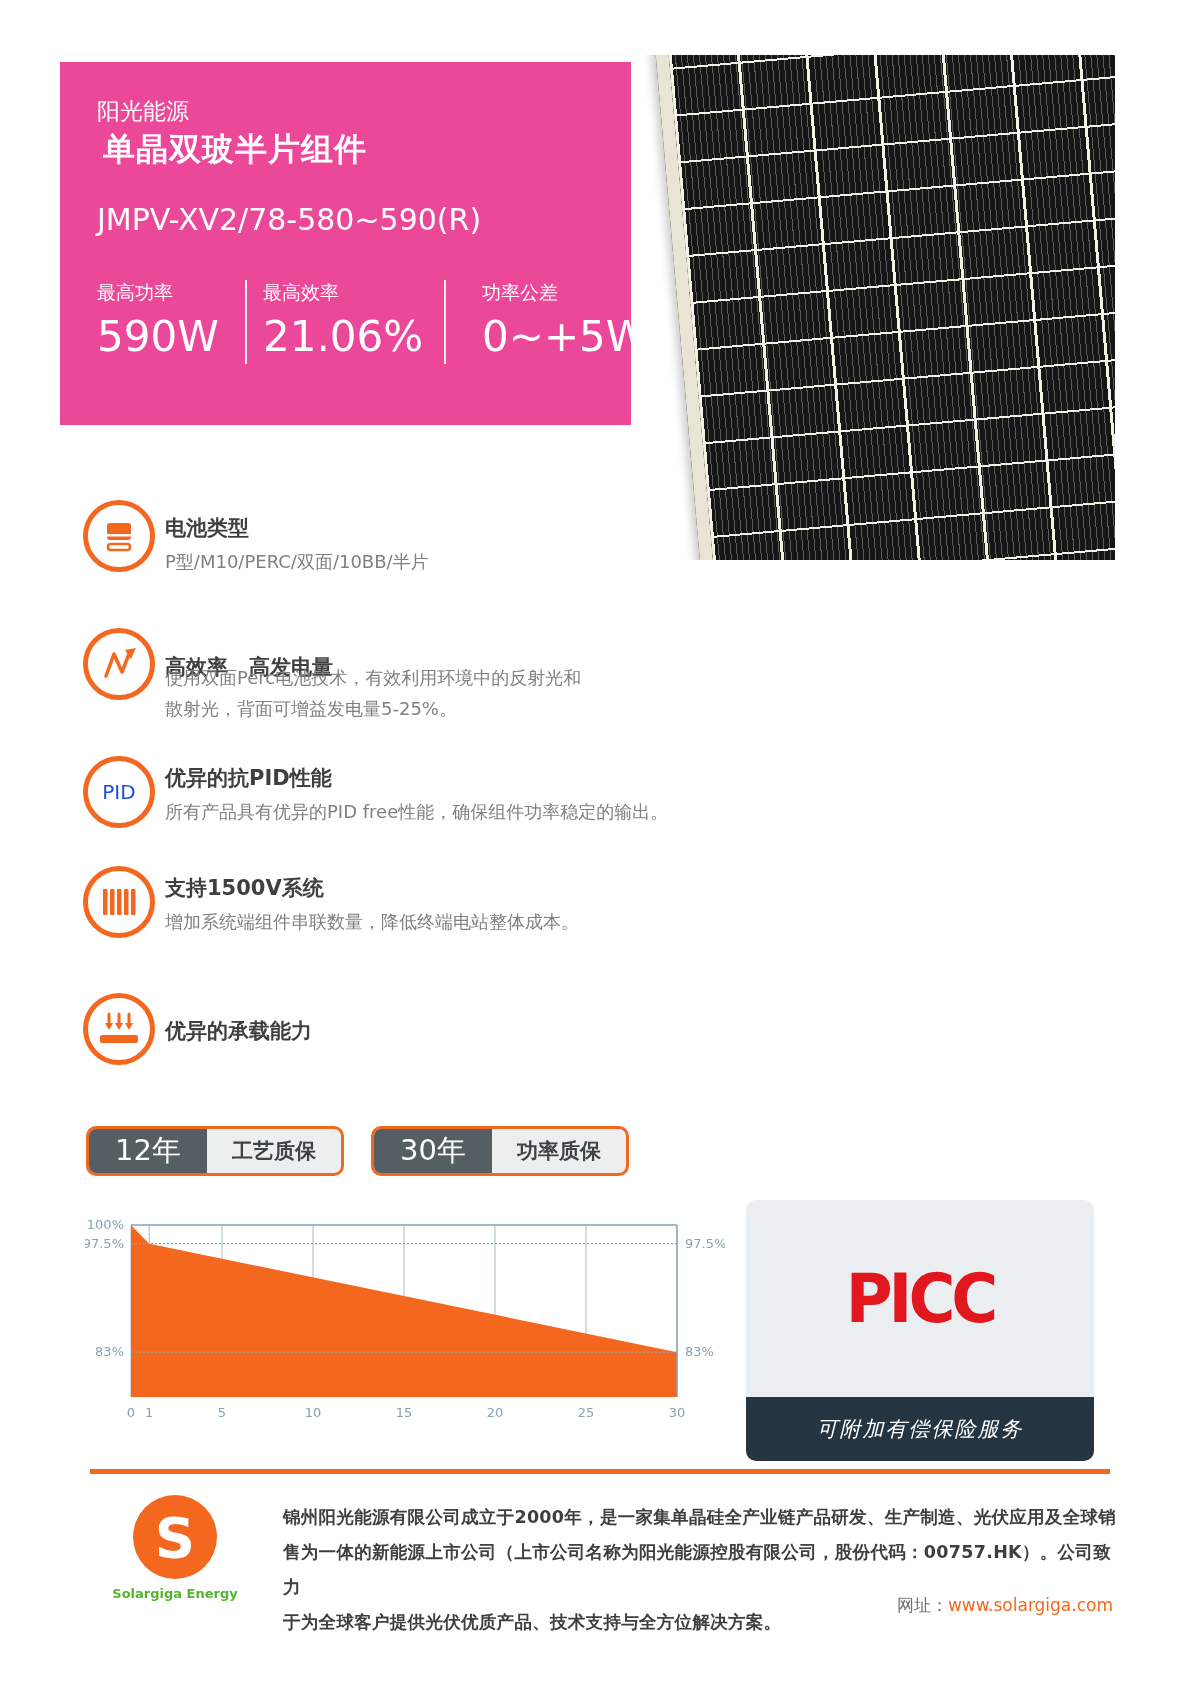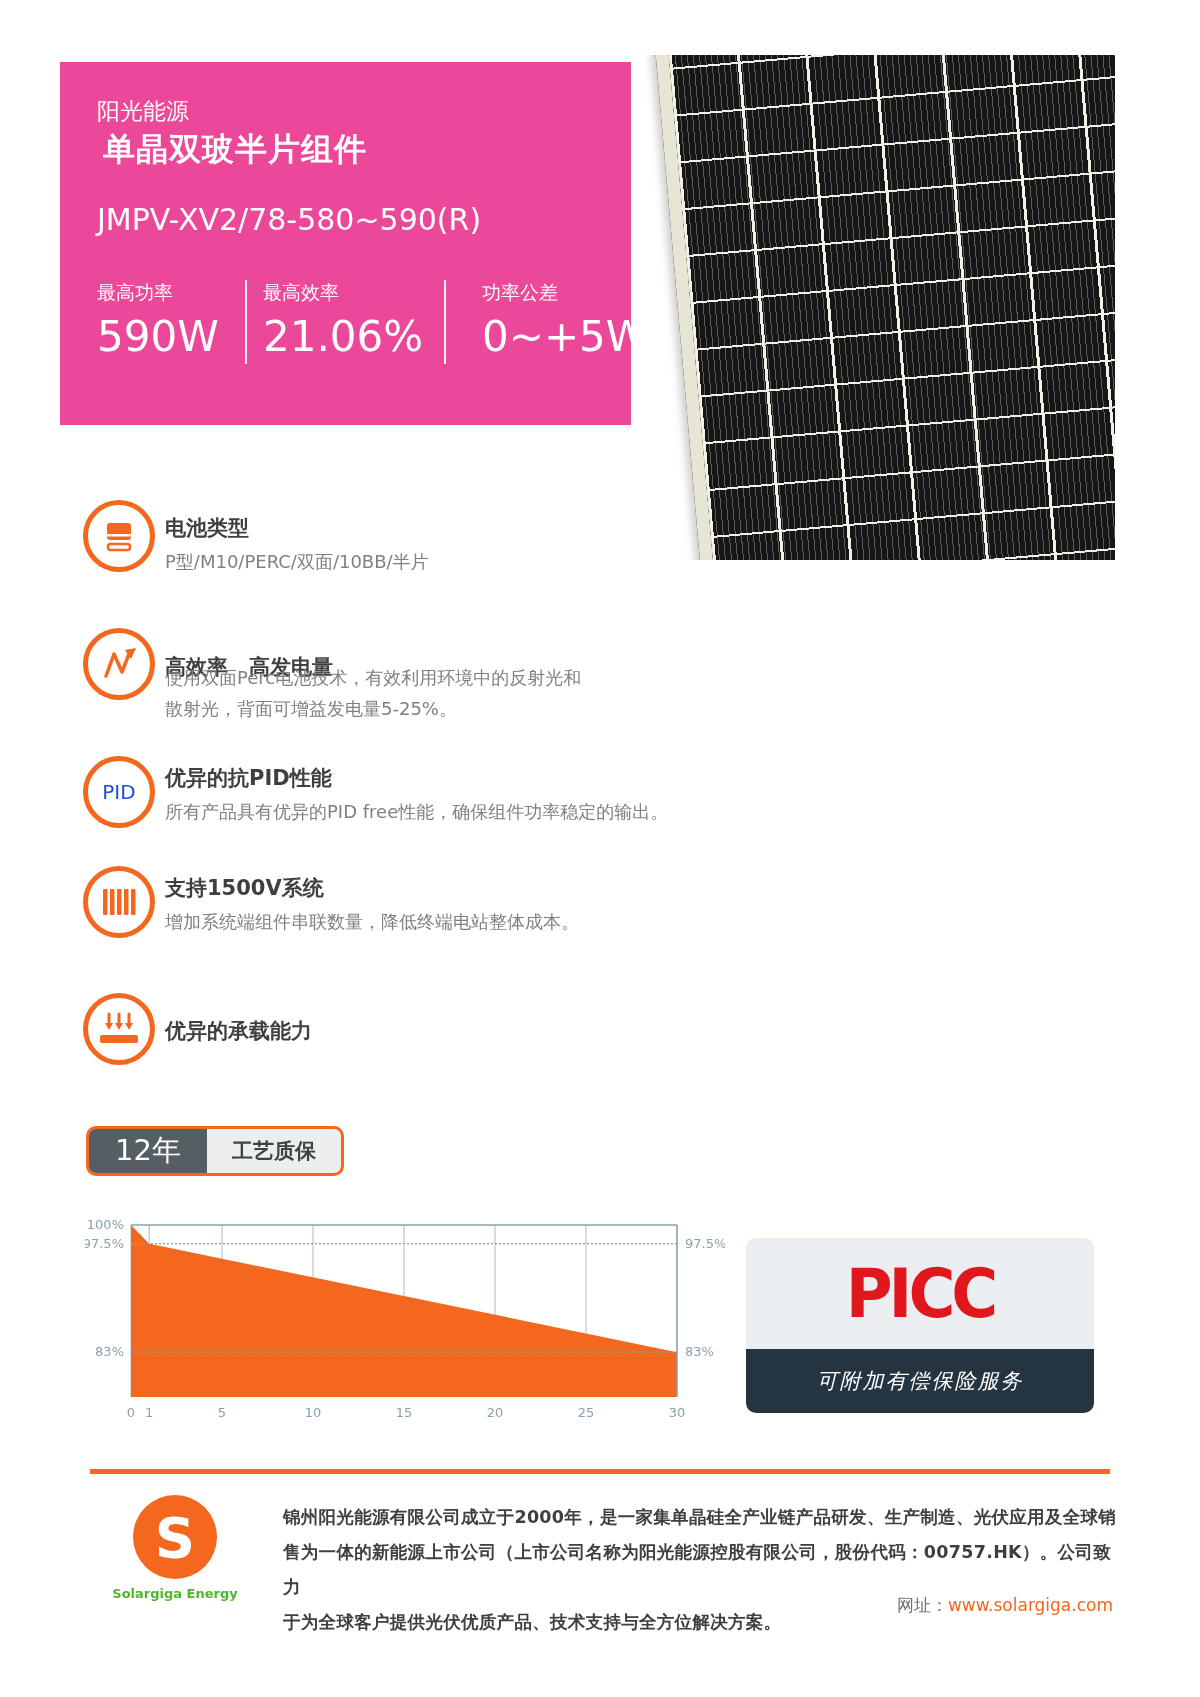--- a/index.html
+++ b/index.html
@@ -41,21 +41,21 @@
   .badge{position:absolute;top:1126px;width:258px;height:50px;border:3px solid #f4671f;border-radius:10px;
     overflow:hidden;display:flex;box-sizing:border-box;background:#edefee;}
   .badge-years{flex:0 0 118px;background:#545e63;color:#fff;font-size:29px;display:flex;align-items:center;justify-content:center;}
   .badge-label{flex:1;color:#3c4448;font-size:21px;font-weight:bold;display:flex;align-items:center;justify-content:center;}
 
   
   .chart-box{position:absolute;left:85px;top:1218px;width:640px;height:210px;}
 
   
   .picc-box{position:absolute;left:746px;top:1200px;width:348px;}
-  .picc-top{height:111px;background:#ebeef0;border-radius:10px 10px 0 0;display:flex;align-items:center;justify-content:center;margin-top:38px;}
+  .picc-top{height:197px;background:#ebeef0;border-radius:10px 10px 0 0;display:flex;align-items:center;justify-content:center;}
   .picc-logo{color:#e0181e;font-size:64px;font-weight:bold;letter-spacing:-4px;transform:scaleY(1.05);}
   .picc-bar{height:64px;background:#243440;border-radius:0 0 10px 10px;color:#fff;font-size:21px;
     display:flex;align-items:center;justify-content:center;letter-spacing:2px;font-style:italic;}
 
   
   .footer-divider{position:absolute;left:90px;top:1469px;width:1020px;height:5px;background:#f4671f;}
   .logo-circle{position:absolute;left:133px;top:1495px;width:84px;height:84px;border-radius:50%;background:#f4671f;
     display:flex;align-items:center;justify-content:center;color:#fff;font-size:56px;font-weight:bold;}
   .logo-caption{position:absolute;left:105px;top:1586px;width:140px;text-align:center;color:#52b52e;font-size:13px;font-weight:bold;}
   .footer-text{position:absolute;left:283px;top:1500px;width:836px;color:#3f3f3f;font-size:17.5px;font-weight:600;
@@ -141,20 +141,24 @@
       <path class="st" style="stroke-width:3px" d="M33 6 L33 16"></path>
         <polygon class="fl" points="29,15 37,15 33,22"></polygon>
       <rect class="fl" x="4" y="27" width="38" height="8" rx="2"></rect>
     </svg>
   </div>
   <div class="f-title" style="top:1017px;">优异的承载能力</div>
 
   <div class="badge" style="left:86px;">
     <div class="badge-years">12年</div>
     <div class="badge-label">工艺质保</div>
+  </div>
+  <div class="badge" style="left:371px;">
+    <div class="badge-years">30年</div>
+    <div class="badge-label">功率质保</div>
   </div>
 
   <div class="chart-box">
     <svg id="warranty-chart" width="640" height="210" viewBox="0 0 640 210">
         <line x1="64.2" y1="7" x2="64.2" y2="179" stroke="#a9bbc2" stroke-width="1"></line>
         <line x1="137" y1="7" x2="137" y2="179" stroke="#a9bbc2" stroke-width="1"></line>
         <line x1="228" y1="7" x2="228" y2="179" stroke="#a9bbc2" stroke-width="1"></line>
         <line x1="319" y1="7" x2="319" y2="179" stroke="#a9bbc2" stroke-width="1"></line>
         <line x1="410" y1="7" x2="410" y2="179" stroke="#a9bbc2" stroke-width="1"></line>
         <line x1="501" y1="7" x2="501" y2="179" stroke="#a9bbc2" stroke-width="1"></line>

